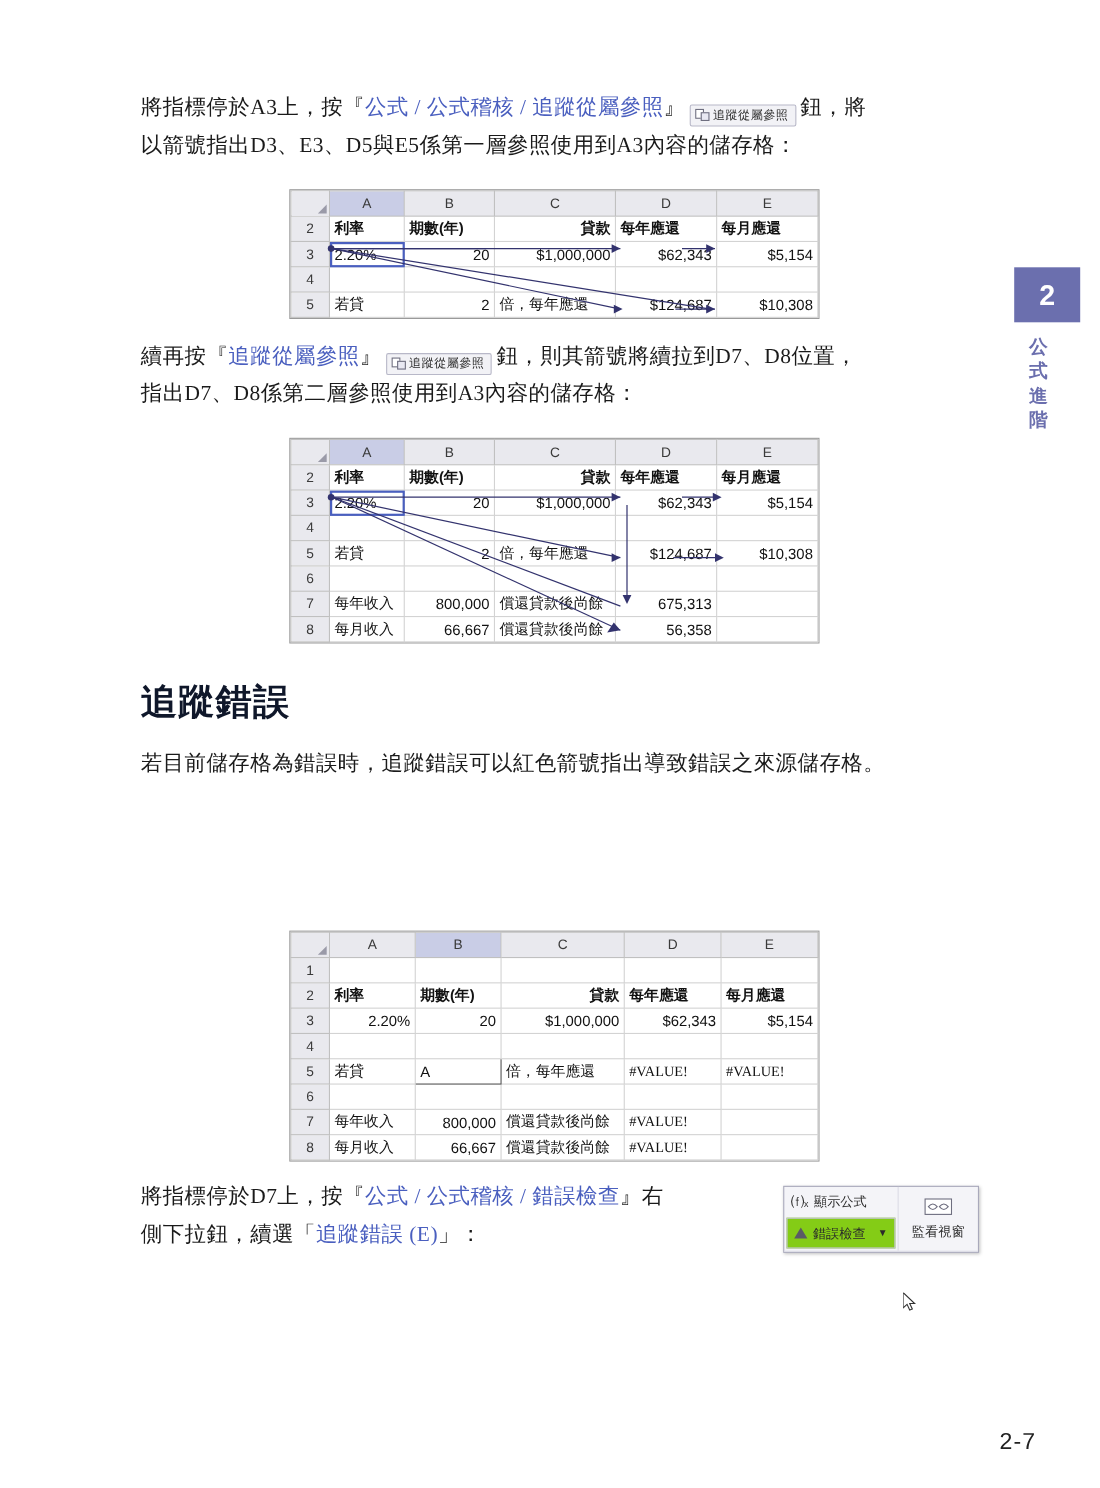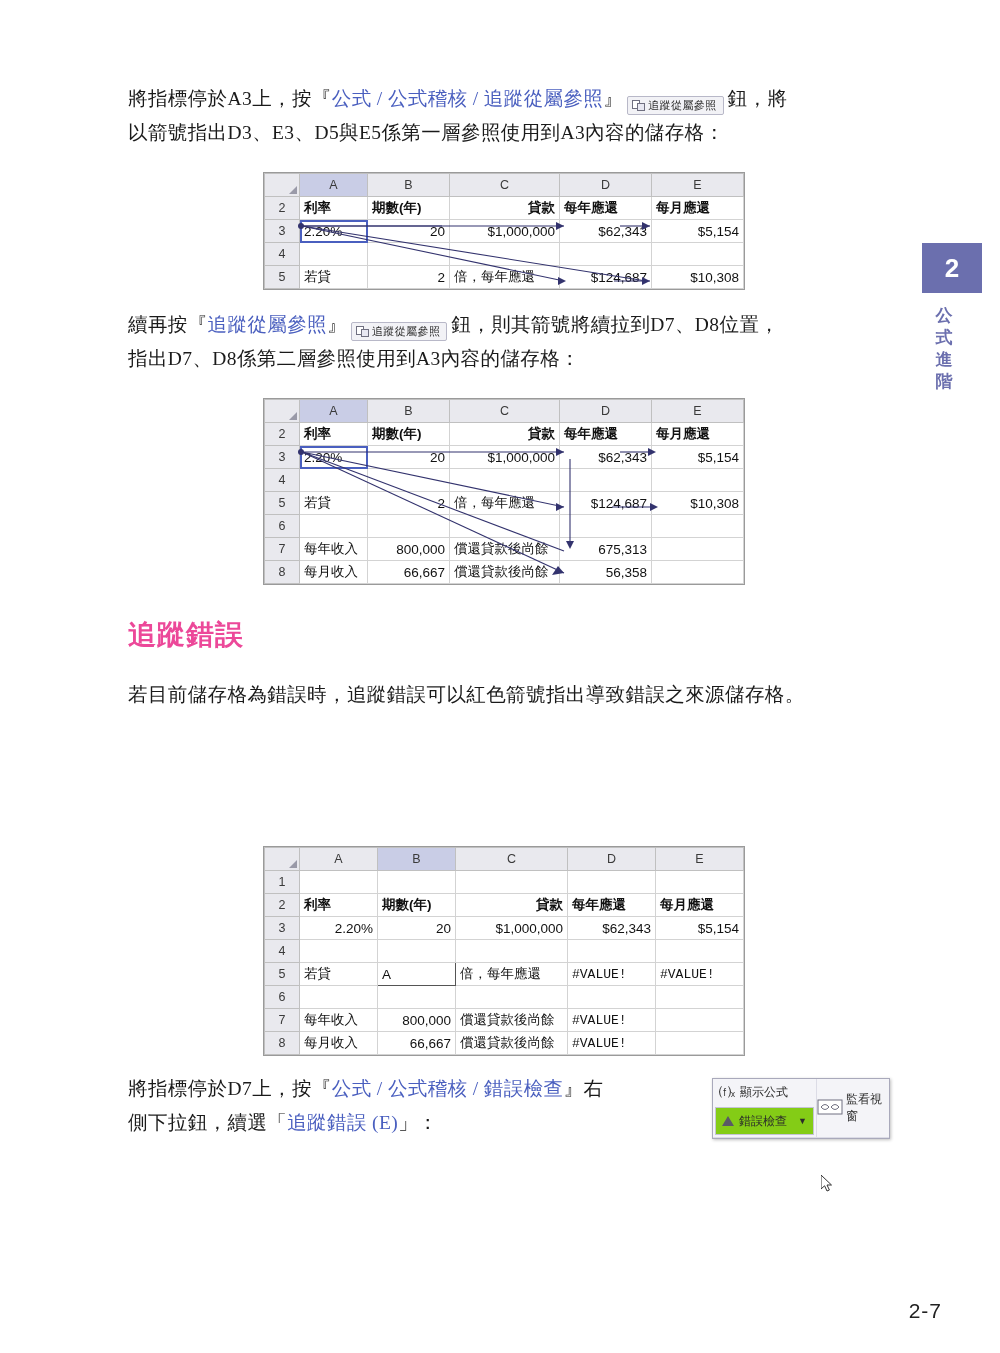--- a/index.html
+++ b/index.html
@@ -38,22 +38,22 @@
     border:1px solid #6f6f80;background:#fff;
   }
   .mini-btn .ico:after{
     content:"";position:absolute;left:5px;top:4px;width:6px;height:6px;
     border:1px solid #6f6f80;background:#e8e8f2;
   }
 
   
   .h2{
     position:absolute;
-    font-size:28px;font-weight:bold;letter-spacing:1px;
-    color:#ec4899;
+    font-size:33px;font-weight:bold;letter-spacing:1px;
+    color:#0f172a;
     font-family:"Liberation Serif", serif;
   }
 
   
   .side-tab{
     position:absolute;left:922px;top:243px;width:60px;height:50px;
     background:#6b6fae;color:#fff;
     font-family:"Liberation Sans", sans-serif;
     font-size:26px;font-weight:bold;
     display:flex;align-items:center;justify-content:center;
@@ -103,21 +103,21 @@
     background:#e9e9ee;width:26px;border:1px solid #c0c0c0;
     position:relative;
   }
   .sheet .corner:after{
     content:"";position:absolute;right:2px;bottom:2px;
     border-left:8px solid transparent;border-bottom:8px solid #9a9aa8;
   }
   .num{text-align:right;}
   .ctr{}
   .bold{font-weight:bold;}
-  .mono{font-family:Liberation Mono, monospace;font-size:13px;margin-top:25px;}
+  .mono{font-family:Liberation Serif, serif;font-size:13px;margin-top:25px;}
   .selcell{outline:2px solid #4a5fbf;outline-offset:-2px;}
   .boxcell{border:1px solid #555 !important;}
 
   .arrows{position:absolute;left:0;top:0;pointer-events:none;}
 
   
   .popup{
     position:absolute;
     background:#f4f4f8;border:1px solid #a9a9bb;
     font-family:"Liberation Sans", sans-serif;
@@ -135,21 +135,21 @@
   .popup .mitem{
     display:flex;align-items:center;gap:7px;
     padding:4px 8px;height:22px;
   }
   .popup .mitem.hl{
     border:1px solid #7b7fc0;background:#e4e6f6;
   }
   .popup .mitem.dim{color:#9a9aa5;}
   .popup .right{
     width:84px;border-left:1px solid #dcdce6;
-    display:flex;flex-direction:row;align-items:center;
+    display:flex;flex-direction:column;align-items:center;
     justify-content:center;gap:3px;padding:3px 0;
   }
   .glyph{font-size:12px;}
   .warn-ico{
     display:inline-block;width:0;height:0;
     border-left:6px solid transparent;border-right:6px solid transparent;
     border-bottom:10px solid #5a5a66;position:relative;
   }
   .cursor-arrow{
     position:absolute;width:14px;height:18px;

